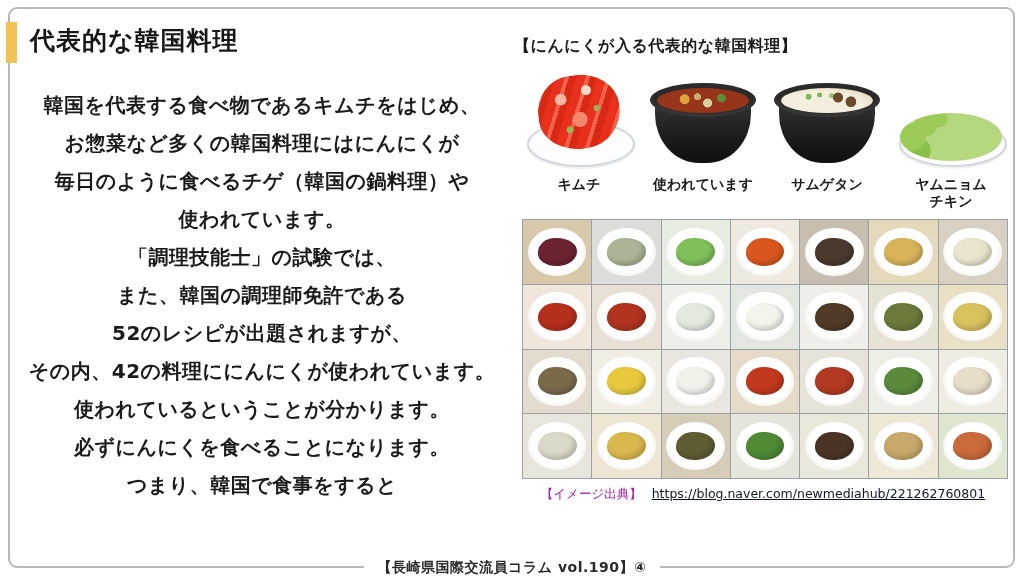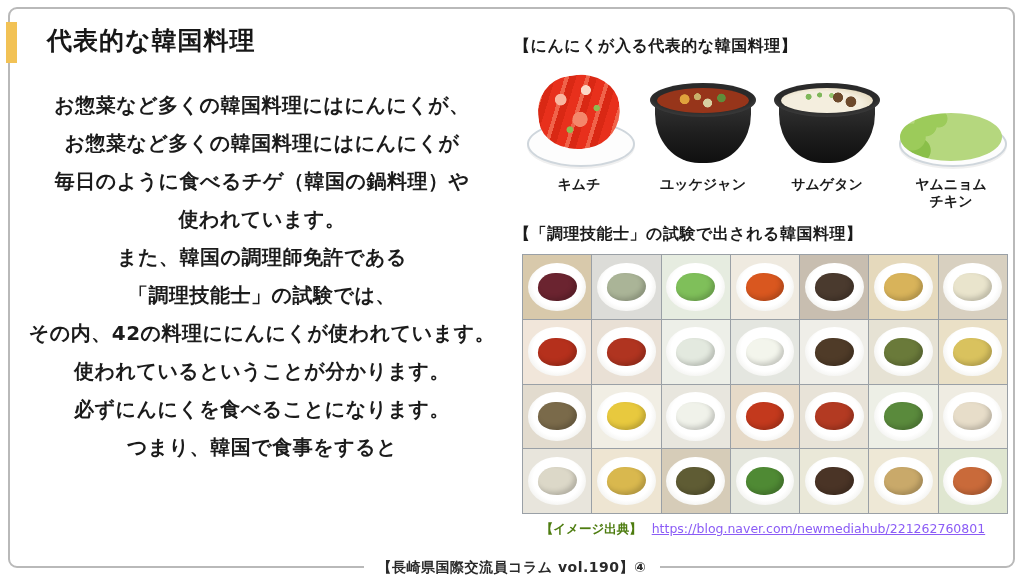--- a/index.html
+++ b/index.html
@@ -12,21 +12,21 @@
   
   .frame{
     position:absolute;left:8px;top:7px;right:9px;bottom:8px;
     border:2px solid #b9b9b9;border-radius:9px;background:#ffffff;
   }
   .accent-bar{
     position:absolute;left:6px;top:22px;width:11px;height:41px;
     background:#f2c255;z-index:5;
   }
   .title{
-    position:absolute;left:47px;top:24px;
+    position:absolute;left:30px;top:24px;
     font-size:25px;font-weight:800;color:#171717;letter-spacing:1px;z-index:5;
   }
   
   .body-text{
     position:absolute;left:16px;top:86px;width:492px;
     text-align:center;z-index:4;
   }
   .body-line{
     font-size:20px;font-weight:700;color:#1b1b1b;
     line-height:38px;letter-spacing:0.5px;white-space:nowrap;
@@ -134,47 +134,48 @@
     border-radius:50%;display:flex;align-items:center;justify-content:center;
   }
   .p-food{
     width:66%;height:58%;border-radius:46% 54% 50% 50%/52% 48% 55% 45%;
     box-shadow:inset -3px -3px 5px rgba(0,0,0,0.18);
   }
   
   .source-line{
     margin-top:7px;text-align:center;font-size:12.5px;white-space:nowrap;
   }
-  .source-label{font-weight:700;color:#4d7c0f;}
-  .source-url{color:#8b5cf6;text-decoration:underline;margin-left:6px;font-size:12.5px;}
+  .source-label{font-weight:400;color:#a21caf;}
+  .source-url{color:#0f172a;text-decoration:underline;margin-left:6px;font-size:12.5px;}
   
   .footer{
     position:absolute;left:0;right:0;bottom:1px;height:18px;z-index:6;
     text-align:center;
   }
   .footer-text{
     display:inline-block;background:#ffffff;padding:0 14px;
     font-size:14px;font-weight:700;color:#2a2a2a;letter-spacing:0.5px;
     line-height:18px;
   }
 </style>
 </head>
 <body>
 
 <div class="frame"></div>
 <div class="accent-bar"></div>
 <div class="title">代表的な韓国料理</div>
 
 <div class="body-text">
-    <div class="body-line">お惣菜など多くの韓国料理にはにんにくが、</div>
+    <div class="body-line">韓国を代表する食べ物であるキムチをはじめ、</div>
     <div class="body-line">お惣菜など多くの韓国料理にはにんにくが</div>
     <div class="body-line">毎日のように食べるチゲ（韓国の鍋料理）や</div>
     <div class="body-line">使われています。</div>
+    <div class="body-line">「調理技能士」の試験では、</div>
     <div class="body-line">また、韓国の調理師免許である</div>
-    <div class="body-line">「調理技能士」の試験では、</div>
+    <div class="body-line">52のレシピが出題されますが、</div>
     <div class="body-line">その内、42の料理ににんにくが使われています。</div>
     <div class="body-line">使われているということが分かります。</div>
     <div class="body-line">必ずにんにくを食べることになります。</div>
     <div class="body-line">つまり、韓国で食事をすると</div>
   </div>
 
 <div class="right-col">
 
   <div class="sec-heading h1">【にんにくが入る代表的な韓国料理】</div>
 
@@ -190,21 +191,21 @@
       </div>
     </div>
 
     <div class="dish">
       <div class="dish-art">
         <div class="pot-body"></div>
         <div class="pot-rim"></div>
         <div class="pot-soup soup-red"></div>
       </div>
       <div class="dish-label">
-        <span>ユッケジャン</span>
+        <span>使われています</span>
       </div>
     </div>
 
     <div class="dish">
       <div class="dish-art">
         <div class="pot-body"></div>
         <div class="pot-rim"></div>
         <div class="pot-soup soup-cream"></div>
       </div>
       <div class="dish-label">
@@ -219,21 +220,20 @@
         <div class="chicken-blob"></div>
       </div>
       <div class="dish-label">
         <span>ヤムニョム</span><br>
         <span>チキン</span>
       </div>
     </div>
 
   </div>
 
-  <div class="sec-heading h2">【「調理技能士」の試験で出される韓国料理】</div>
 
   <div class="photo-grid">
       <div class="photo-cell" style="background: rgb(216, 201, 171);">
         <div class="p-plate">
           <div class="p-food" style="background: rgb(107, 36, 48);"></div>
         </div>
       </div>
       <div class="photo-cell" style="background: rgb(220, 220, 216);">
         <div class="p-plate">
           <div class="p-food" style="background: rgb(170, 180, 151);"></div>

